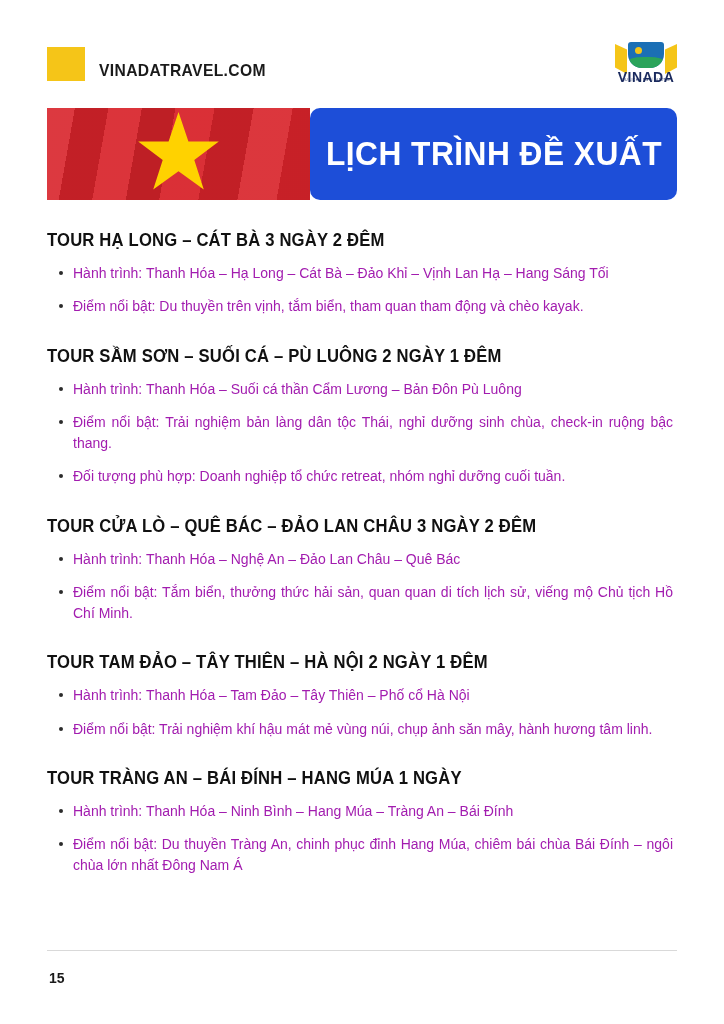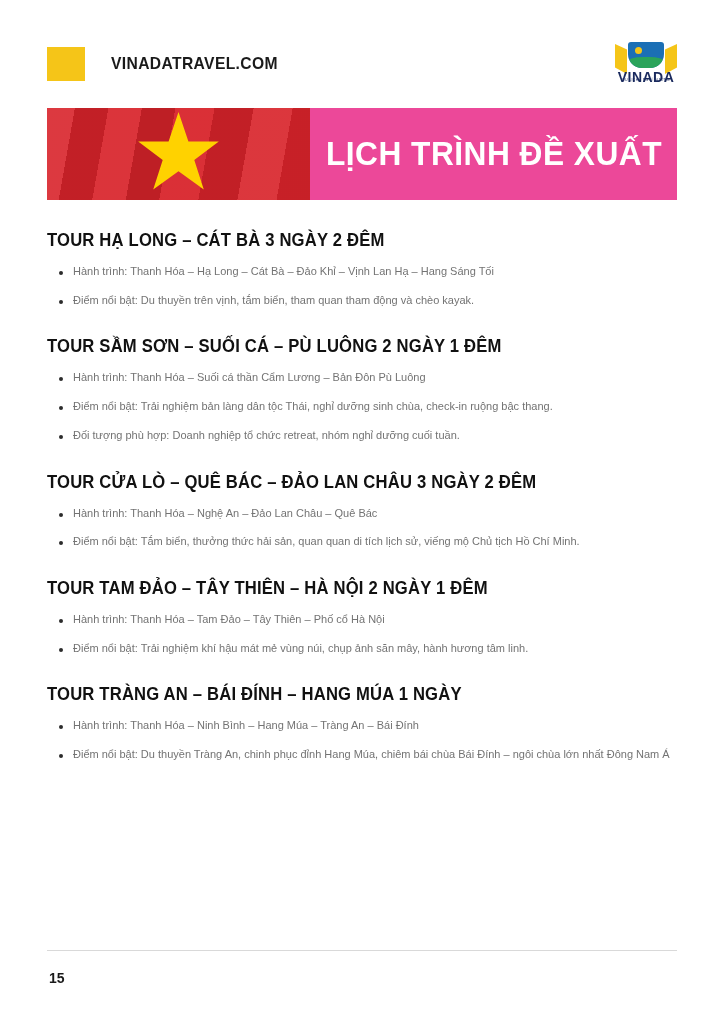--- a/index.html
+++ b/index.html
@@ -30,22 +30,22 @@
     left: 47px;
     right: 47px;
     height: 48px;
     display: flex;
     align-items: center;
     justify-content: space-between;
   }
 
   .brand {
     display: flex;
-    align-items: center;
-    gap: 26px;
+    align-items: flex-end;
+    gap: 14px;
   }
 
   .brand-square {
     width: 38px;
     height: 34px;
     background: #f5c518;
   }
 
   .brand-text {
     font-family: "Liberation Sans Narrow", "Liberation Sans", sans-serif;
@@ -146,30 +146,31 @@
     top: 50%;
     width: 84px;
     height: 84px;
     margin-left: -42px;
     margin-top: -42px;
     background: #ffd200;
     clip-path: polygon(50% 0%, 61.8% 35.2%, 98% 35.2%, 68.8% 57.0%, 80.1% 92.2%, 50% 70.4%, 19.9% 92.2%, 31.2% 57.0%, 2% 35.2%, 38.2% 35.2%);
   }
   .banner-title {
     flex: 1;
-    background: #ec4899;
+    background: #1d4ed8;
     display: flex;
     align-items: center;
     justify-content: center;
     color: #ffffff;
     font-family: "Liberation Sans Narrow", "Liberation Sans", sans-serif;
     font-weight: bold;
     font-size: 33px;
     letter-spacing: 0.5px;
     transform: none;
+    border-radius: 10px;
   }
   .banner-title span { transform: scaleX(0.96); display: inline-block; }
 
   
   .content {
     position: absolute;
     top: 230px;
     left: 47px;
     width: 630px;
   }
@@ -189,23 +190,23 @@
     transform-origin: left center;
   }
 
   ul.bullets {
     margin: 0;
     padding-left: 26px;
     list-style: none;
   }
   ul.bullets li {
     position: relative;
-    font-size: 11px;
+    font-size: 14px;
     line-height: 1.52;
-    color: #737373;
+    color: #a21caf;
     margin-bottom: 2px;
     text-align: justify;
     padding-right: 4px;
     margin-top: 12px;
   }
   ul.bullets li::before {
     content: "";
     position: absolute;
     left: -14px;
     top: 8px;

